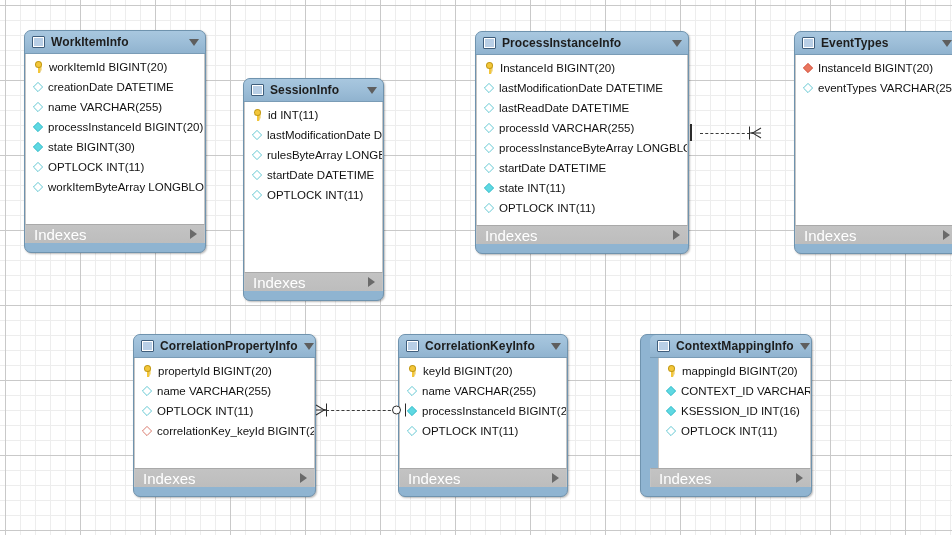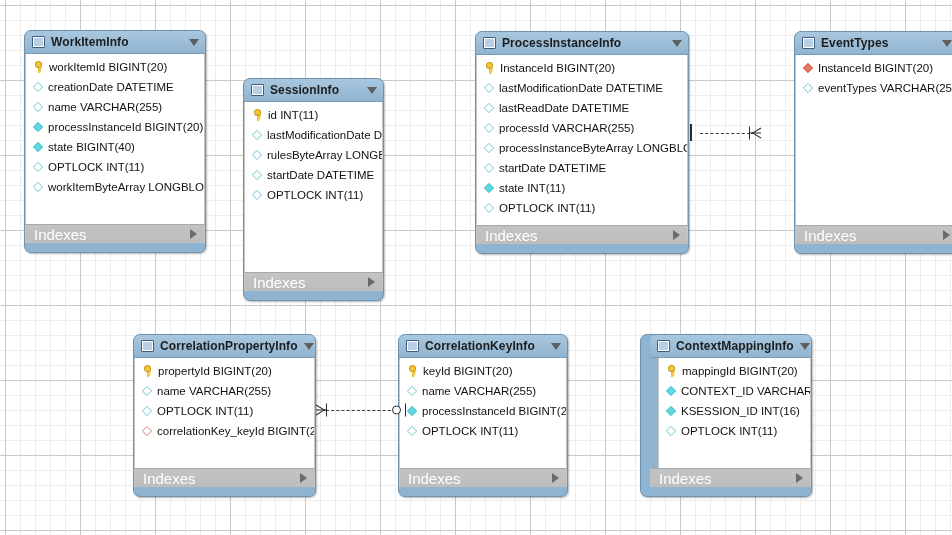--- a/index.html
+++ b/index.html
@@ -226,21 +226,21 @@
         <div class="col">
           <span class="gl dia hollow-c"></span>
           <span class="col-txt">name VARCHAR(255)</span>
         </div>
         <div class="col">
           <span class="gl dia fill-c"></span>
           <span class="col-txt">processInstanceId BIGINT(20)</span>
         </div>
         <div class="col">
           <span class="gl dia fill-c"></span>
-          <span class="col-txt">state BIGINT(40)</span>
+          <span class="col-txt">state BIGINT(30)</span>
         </div>
         <div class="col">
           <span class="gl dia hollow-c"></span>
           <span class="col-txt">OPTLOCK INT(11)</span>
         </div>
         <div class="col">
           <span class="gl dia hollow-c"></span>
           <span class="col-txt">workItemByteArray LONGBLOB</span>
         </div>
       </div>

